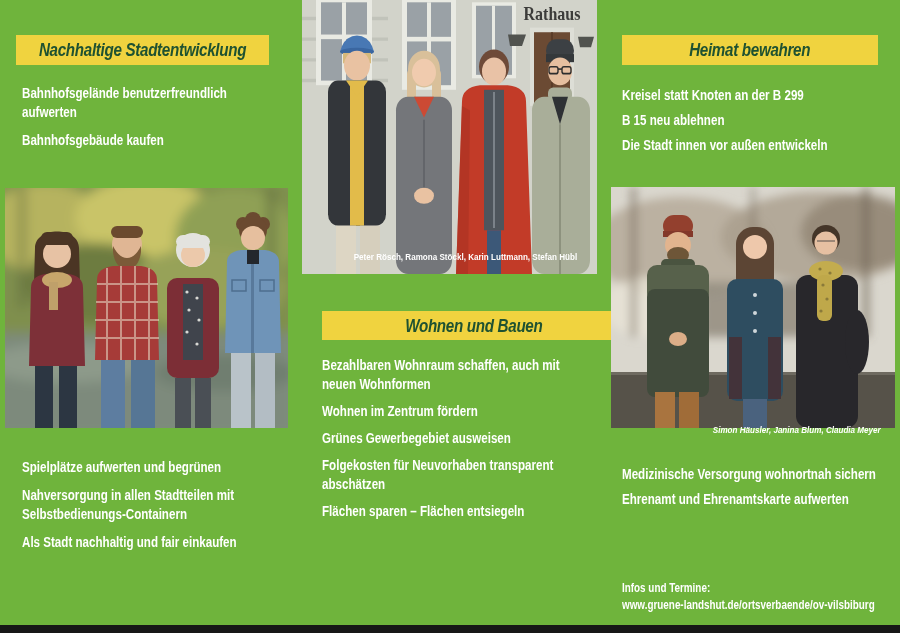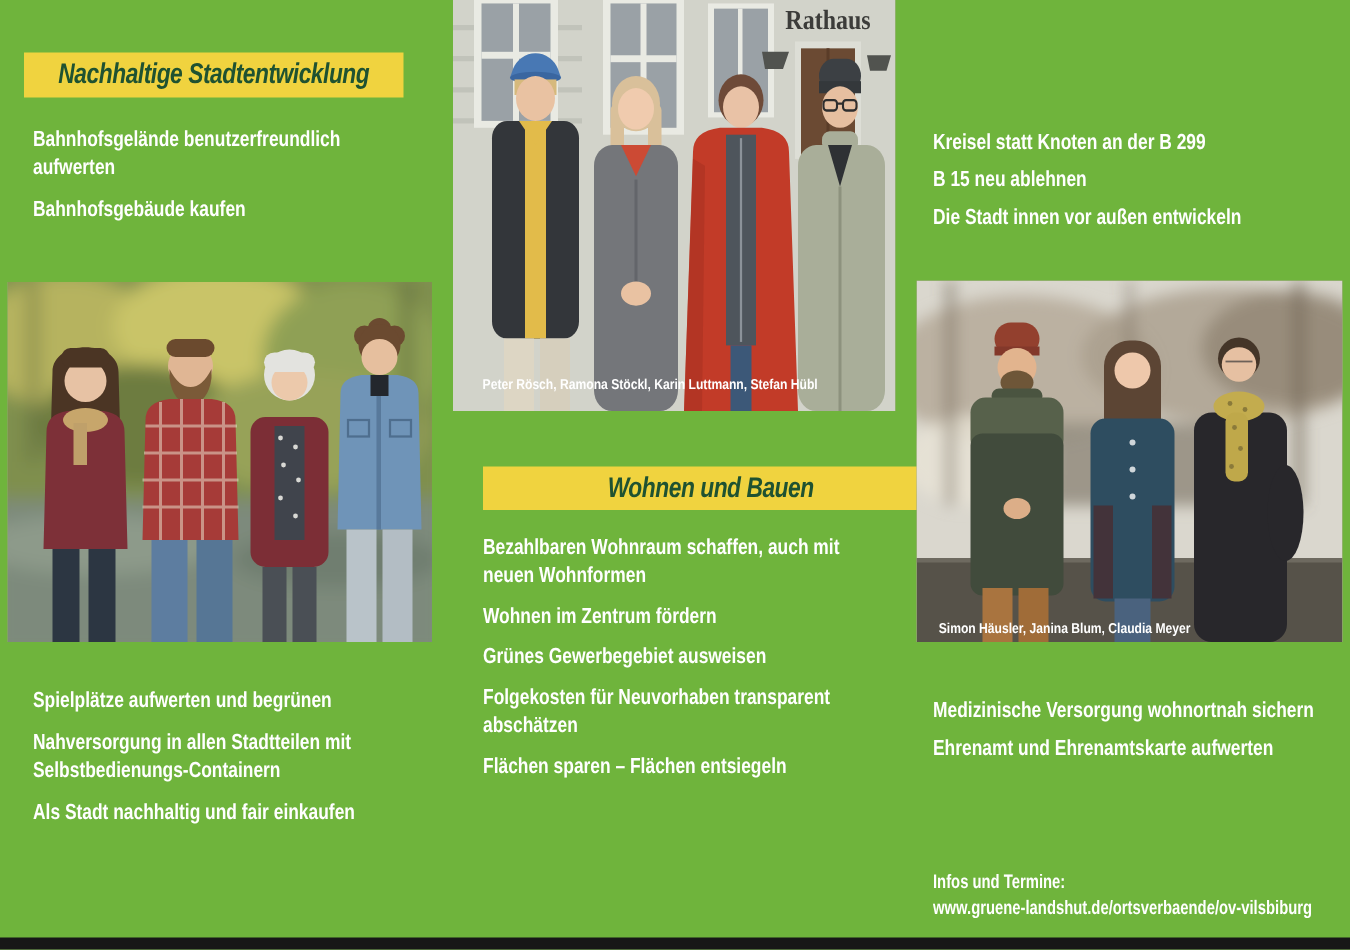--- a/index.html
+++ b/index.html
@@ -21,21 +21,21 @@
   .items {
     position:absolute; width:320px;
     transform:scaleX(0.8); transform-origin:left top;
     color:#ffffff; font-weight:bold; font-size:14.5px; line-height:19px;
   }
   .items .item { margin-bottom:9px; }
   .items.tight .item { margin-bottom:6px; }
   .items.mid .item { margin-bottom:8px; }
   .photo { position:absolute; overflow:hidden; background:#9aa37a; }
   .photo svg { display:block; width:100%; height:100%; }
-  .caption { position:absolute; text-align:left; color:#ffffff; font-weight:bold; }
+  .caption { position:absolute; text-align:right; color:#ffffff; font-weight:bold; }
   .caption .ct {
     display:inline-block; white-space:nowrap; font-size:9.5px;
     transform:scaleX(0.85);
   }
   .imprint { position:absolute; text-align:center; color:#ffffff; font-weight:bold; }
   .imprint .ct { display:inline-block; white-space:nowrap; font-size:8.5px; transform:scaleX(0.8); }
   .info {
     position:absolute; width:345px; transform:scaleX(0.76); transform-origin:left top;
     color:#ffffff; font-weight:bold; font-size:13px; line-height:16.5px;
   }
@@ -229,20 +229,23 @@
 
   <div class="items mid" style="left:322px; top:356px;">
     <div class="item">Bezahlbaren Wohnraum schaffen, auch mit neuen Wohnformen</div>
     <div class="item">Wohnen im Zentrum fördern</div>
     <div class="item">Grünes Gewerbegebiet ausweisen</div>
     <div class="item">Folgekosten für Neuvorhaben transparent abschätzen</div>
     <div class="item">Flächen sparen – Flächen entsiegeln</div>
   </div>
 
 
+  <div class="banner" style="left:622px; top:35px; width:256px;">
+    <span class="bt">Heimat bewahren</span>
+  </div>
 
   <div class="items tight" style="left:622px; top:86px;">
     <div class="item">Kreisel statt Knoten an der B 299</div>
     <div class="item">B 15 neu ablehnen</div>
     <div class="item">Die Stadt innen vor außen entwickeln</div>
   </div>
 
   <div class="photo" style="left:611px; top:187px; width:284px; height:241px;" title="Three people standing outdoors in front of bare winter trees">
     <svg viewBox="0 0 284 241" preserveAspectRatio="none">
       <defs>
@@ -298,21 +301,21 @@
           <circle cx="209" cy="82" r="1.6"></circle>
             <circle cx="219" cy="86" r="1.6"></circle>
             <circle cx="212" cy="98" r="1.6"></circle>
           <circle cx="216" cy="112" r="1.6"></circle>
             <circle cx="210" cy="124" r="1.6"></circle>
         </g>
       </g>
     </svg>
   </div>
 
-  <div class="caption" style="left:611px; top:409px; width:284px;">
+  <div class="caption" style="left:611px; top:419px; width:284px;font-style:italic;">
     <span class="ct">Simon Häusler, Janina Blum, Claudia Meyer</span>
   </div>
 
   <div class="items tight" style="left:622px; top:465px;">
     <div class="item">Medizinische Versorgung wohnortnah sichern</div>
     <div class="item">Ehrenamt und Ehrenamtskarte aufwerten</div>
   </div>
 
   <div class="info" style="left:622px; top:580px;">
     <div>Infos und Termine:</div>

